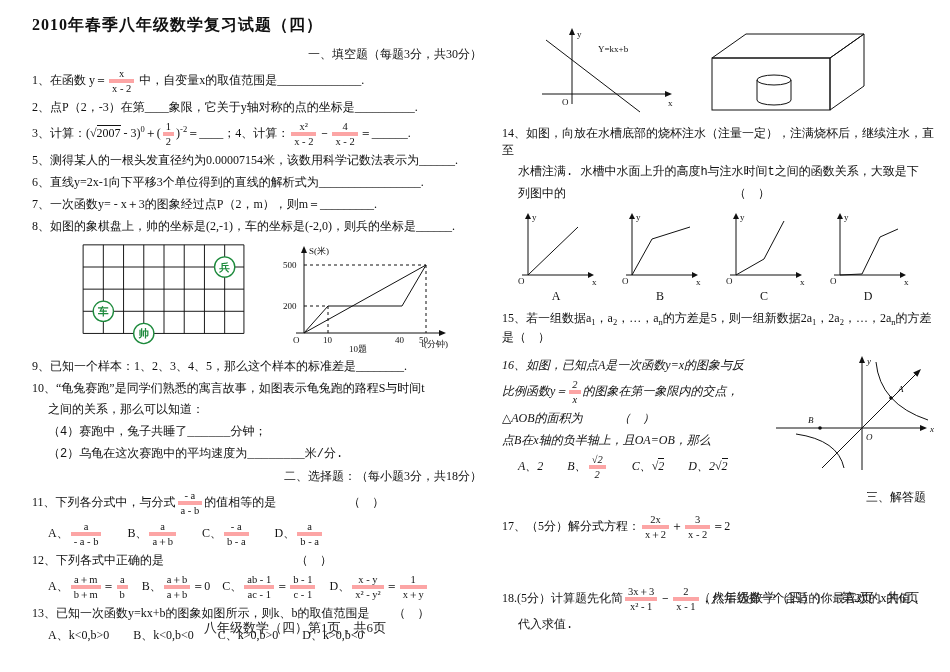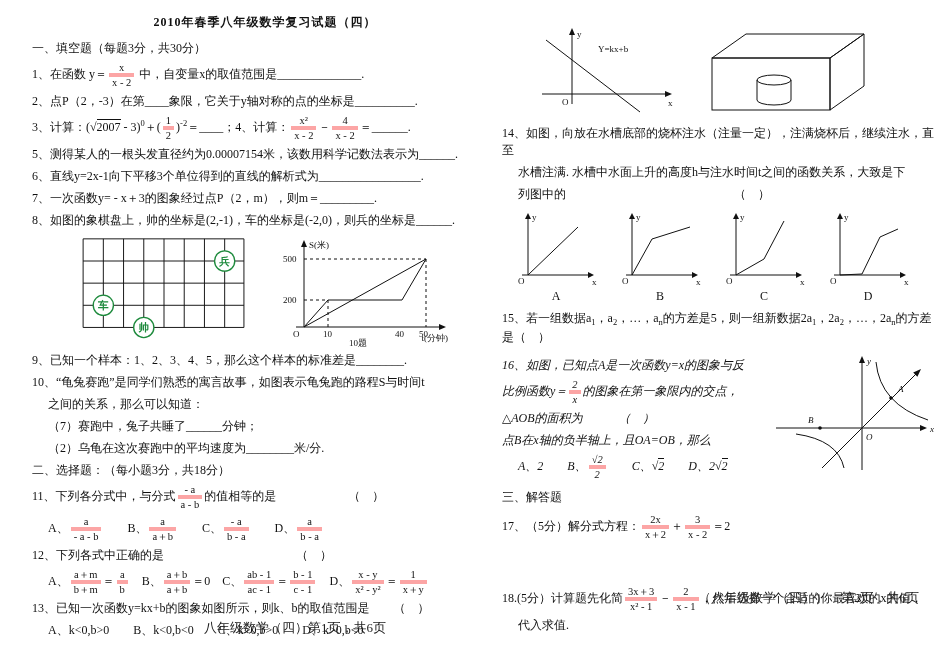--- a/index.html
+++ b/index.html
@@ -2,25 +2,25 @@
 <html><head>
 <meta charset="utf-8">
 <style>
   *{box-sizing:border-box;margin:0;padding:0;}
   html,body{background:#fff;}
   .page{position:relative;width:950px;height:672px;background:#ffffff;overflow:hidden;
         font-family:"Liberation Serif","DejaVu Serif",serif;color:#111;font-size:12px;line-height:1.42;}
   .col{position:absolute;top:0;}
   .col-left{left:32px;top:14px;width:466px;}
   .col-right{left:502px;top:24px;width:440px;}
-  .title{font-size:12px;font-weight:bold;text-align:center;margin-bottom:9px;letter-spacing:1px;}
-  .h{margin:4px 0;}
+  .title{font-size:16px;font-weight:bold;text-align:left;margin-bottom:9px;letter-spacing:1px;}
+  .h{margin:4px 16px;text-align:right;}
   .q{margin:5px 0;}
   .opts{margin:3px 0 5px 16px;}
-  .indent{padding-left:16px;}
+  .indent{padding-left:16px;font-family:Liberation Mono, monospace;}
   
   .f{display:inline-block;vertical-align:middle;text-align:center;line-height:1.05;margin:0 2px;font-size:10.5px;}
   .f .n{display:block;padding:0 3px;}
   .f .d{display:block;border-top:4px solid #fca5a5;padding:0 3px;}
   sup{font-size:8.5px;}
   sub{font-size:8.5px;}
   .sq{white-space:nowrap;}
   .sq .sqb{border-top:1px solid #111;}
   
   .figrow{display:flex;gap:24px;align-items:flex-start;margin:6px 0 2px 44px;}
@@ -90,21 +90,21 @@
         <path class="dash" d="M26,24 H148 M148,24 V92 M26,65 H50 M50,65 V92"></path>
         <line x1="26" y1="92" x2="148" y2="24"></line>
         <path class="stroke" d="M26,92 L50,65 L124,65 L148,24"></path>
         <text class="racecap" x="80" y="111">10题</text>
       </svg>
     </div>
 
     <div class="q">9、已知一个样本：1、2、3、4、5，那么这个样本的标准差是________.</div>
     <div class="q">10、“龟兔赛跑”是同学们熟悉的寓言故事，如图表示龟兔跑的路程S与时间t</div>
     <div class="q indent">之间的关系，那么可以知道：</div>
-    <div class="q indent">（7）赛跑中，兔子共睡了______分钟；</div>
+    <div class="q indent">（4）赛跑中，兔子共睡了______分钟；</div>
     <div class="q indent">（2）乌龟在这次赛跑中的平均速度为________米/分.</div>
 
     <div class="h">二、选择题：（每小题3分，共18分）</div>
 
     <div class="q">11、下列各分式中，与分式<span class="f"><span class="n">- a</span><span class="d">a - b</span></span>的值相等的是　　　　　　（　）</div>
     <div class="opts">A、<span class="f"><span class="n">a</span><span class="d">- a - b</span></span>　　B、<span class="f"><span class="n">a</span><span class="d">a＋b</span></span>　　C、<span class="f"><span class="n">- a</span><span class="d">b - a</span></span>　　D、<span class="f"><span class="n">a</span><span class="d">b - a</span></span></div>
     <div class="q">12、下列各式中正确的是　　　　　　　　　　　（　）</div>
     <div class="opts">A、<span class="f"><span class="n">a＋m</span><span class="d">b＋m</span></span>＝<span class="f"><span class="n">a</span><span class="d">b</span></span>　B、<span class="f"><span class="n">a＋b</span><span class="d">a＋b</span></span>＝0　C、<span class="f"><span class="n">ab - 1</span><span class="d">ac - 1</span></span>＝<span class="f"><span class="n">b - 1</span><span class="d">c - 1</span></span>　D、<span class="f"><span class="n">x - y</span><span class="d">x² - y²</span></span>＝<span class="f"><span class="n">1</span><span class="d">x＋y</span></span></div>
     <div class="q">13、已知一次函数y=kx+b的图象如图所示，则k、b的取值范围是　　（　）</div>
     <div class="opts">A、k&lt;0,b&gt;0　　B、k&lt;0,b&lt;0　　C、k&gt;0,b&gt;0　　D、k&gt;0,b&lt;0</div>

